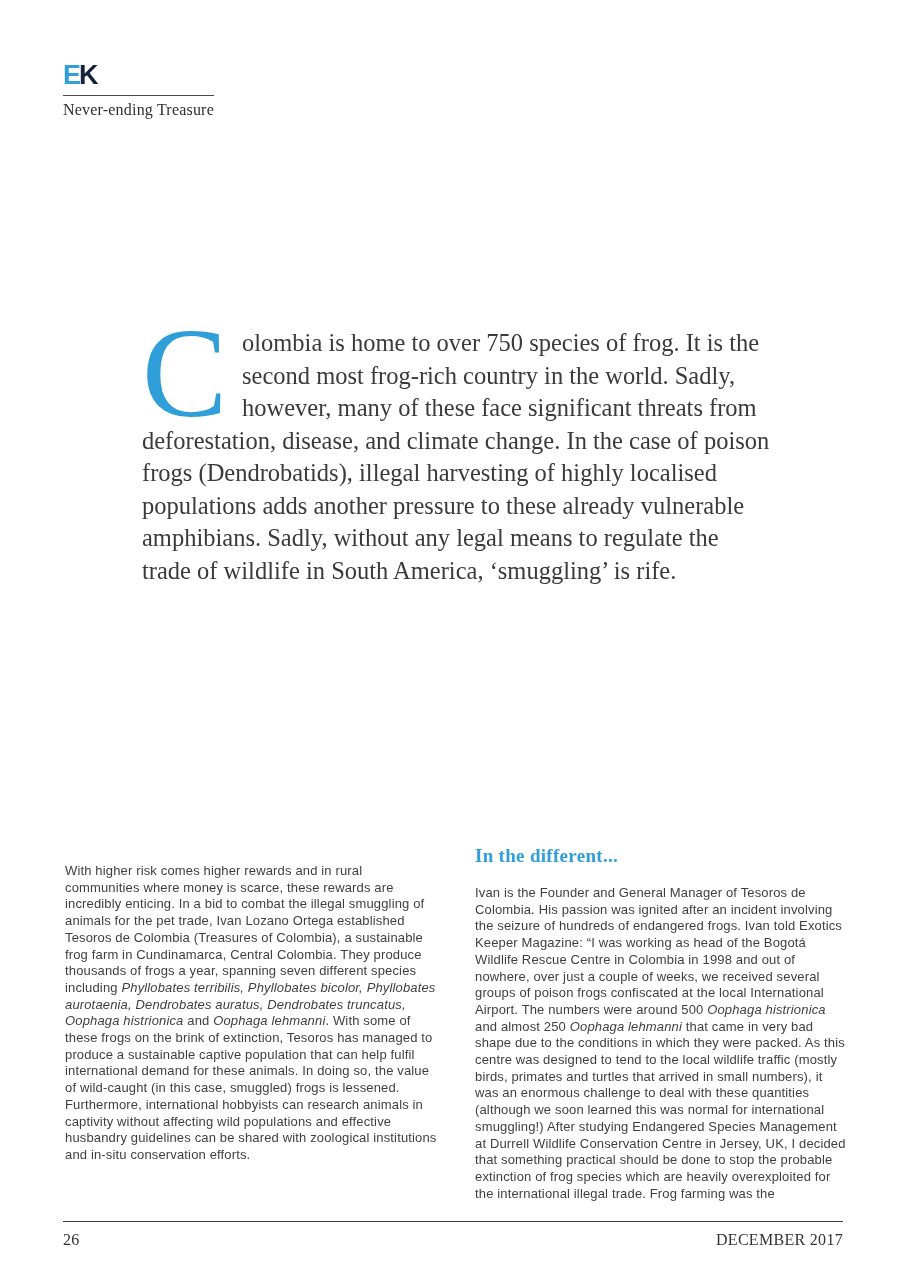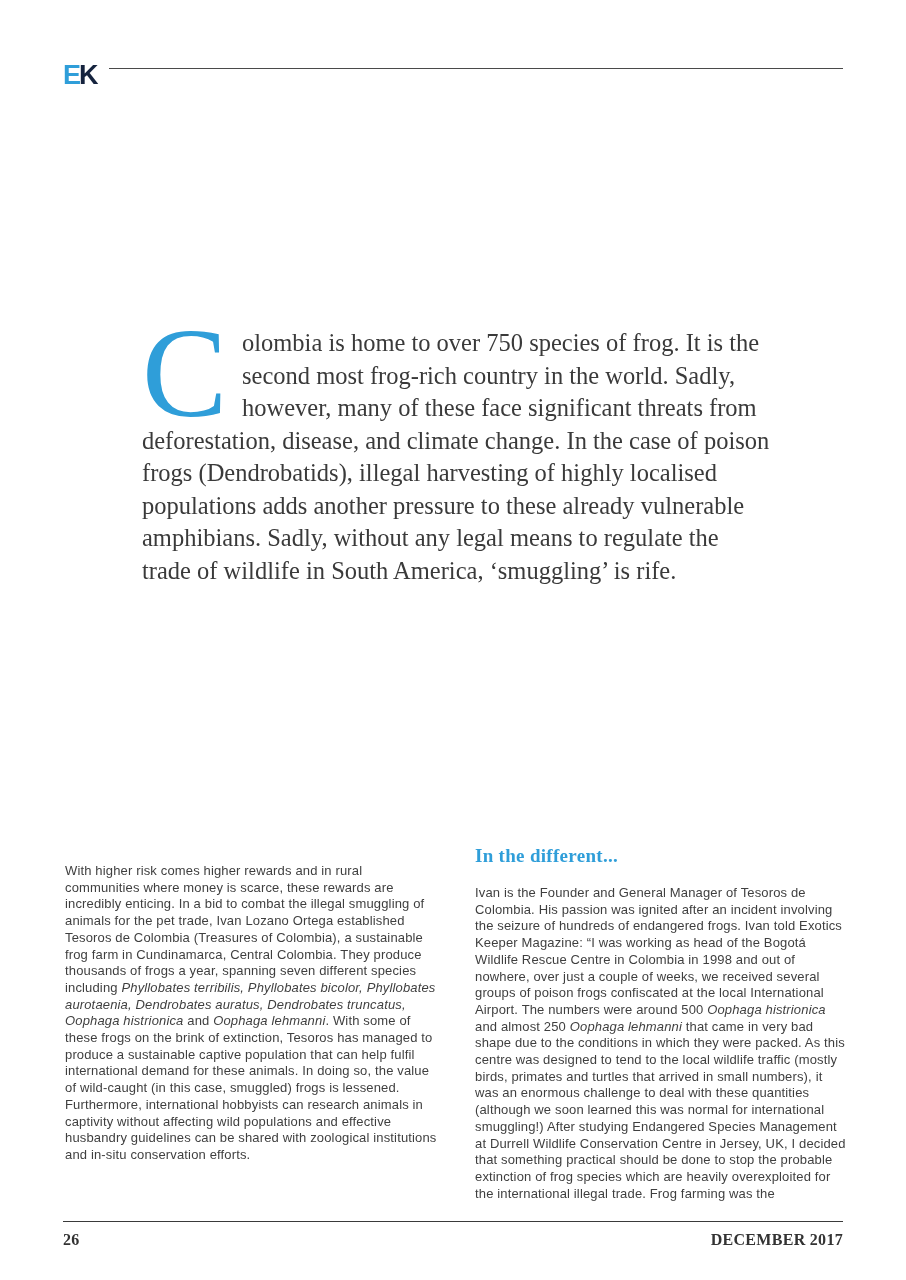--- a/index.html
+++ b/index.html
@@ -19,20 +19,21 @@
     color: var(--text);
     overflow: hidden;
   }
 
   
   .header {
     position: absolute;
     top: 62px; left: 63px; right: 63px;
     display: flex;
     align-items: flex-start;
+    flex-direction: column;
   }
   .logo {
     font-family: "Liberation Sans", sans-serif;
     font-weight: 800;
     font-size: 27px;
     line-height: 1;
     letter-spacing: -2px;
     margin-right: 12px;
     white-space: nowrap;
   }
@@ -102,34 +103,34 @@
   .footer-rule { border-top: 1px solid #3a3a3a; }
   .footer-row {
     display: flex;
     justify-content: space-between;
     align-items: baseline;
     margin-top: 9px;
     font-family: "Liberation Serif", serif;
     font-size: 16px;
     color: #333333;
     letter-spacing: 0.3px;
-    font-weight: bold;
   }
 </style>
 </head>
 <body>
 
 <div class="page">
 
   <header class="header">
     <div class="logo">
       <span class="logo-e">E</span><span class="logo-k">K</span>
     </div>
     <div class="header-right">
       <div class="header-rule"></div>
+      <div class="header-title">Never-ending Treasure</div>
     </div>
   </header>
 
   <section class="intro">
     <span class="dropcap">C</span><span>olombia is home to over 750 species of frog. It is the second most frog-rich country in the world. Sadly, however, many of these face significant threats from deforestation, disease, and climate change. In the case of poison frogs (Dendrobatids), illegal harvesting of highly localised populations adds another pressure to these already vulnerable amphibians. Sadly, without any legal means to regulate the trade of wildlife in South America, ‘smuggling’ is rife.</span>
   </section>
 
   <section class="columns">
     <div class="col">
       <p class="body-text"><span>With higher risk comes higher rewards and in rural communities where money is scarce, these rewards are incredibly enticing. In a bid to combat the illegal smuggling of animals for the pet trade, Ivan Lozano Ortega established Tesoros de Colombia (Treasures of Colombia), a sustainable frog farm in Cundinamarca, Central Colombia. They produce thousands of frogs a year, spanning seven different species including </span><i>Phyllobates terribilis, Phyllobates bicolor, Phyllobates aurotaenia, Dendrobates auratus, Dendrobates truncatus, Oophaga histrionica</i><span> and </span><i>Oophaga lehmanni</i><span>. With some of these frogs on the brink of extinction, Tesoros has managed to produce a sustainable captive population that can help fulfil international demand for these animals. In doing so, the value of wild-caught (in this case, smuggled) frogs is lessened. Furthermore, international hobbyists can research animals in captivity without affecting wild populations and effective husbandry guidelines can be shared with zoological institutions and in-situ conservation efforts.</span></p>

